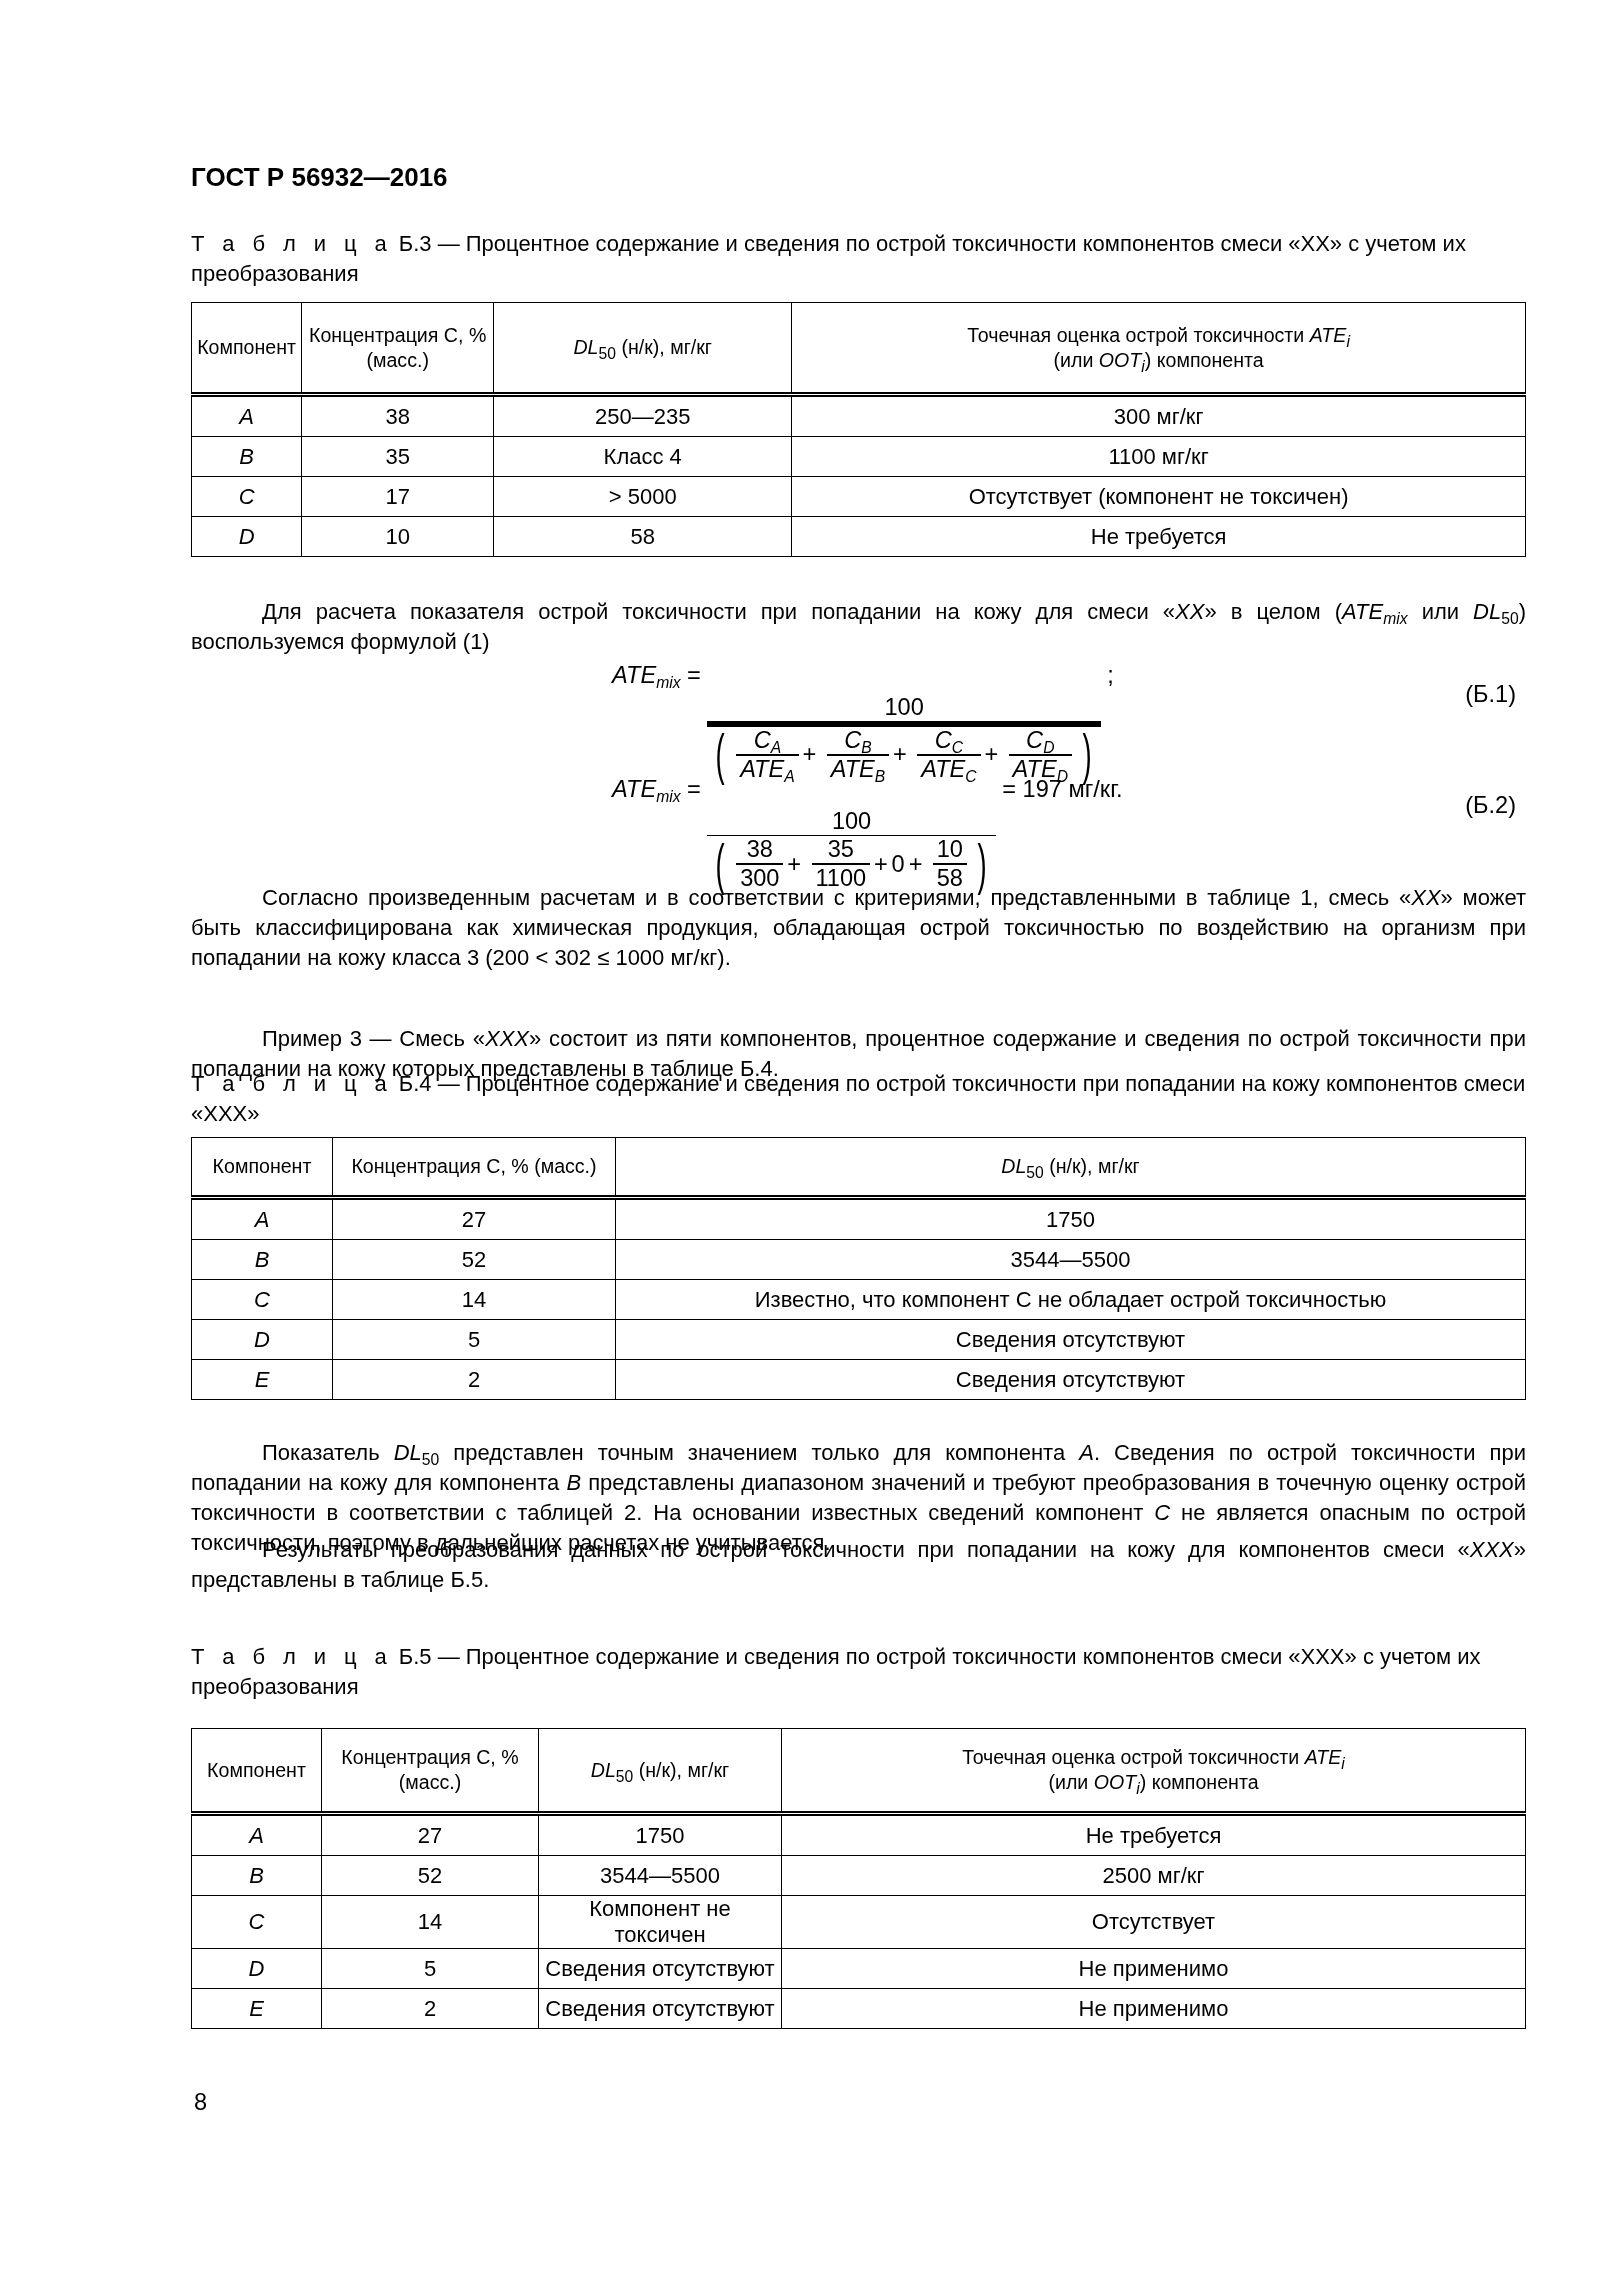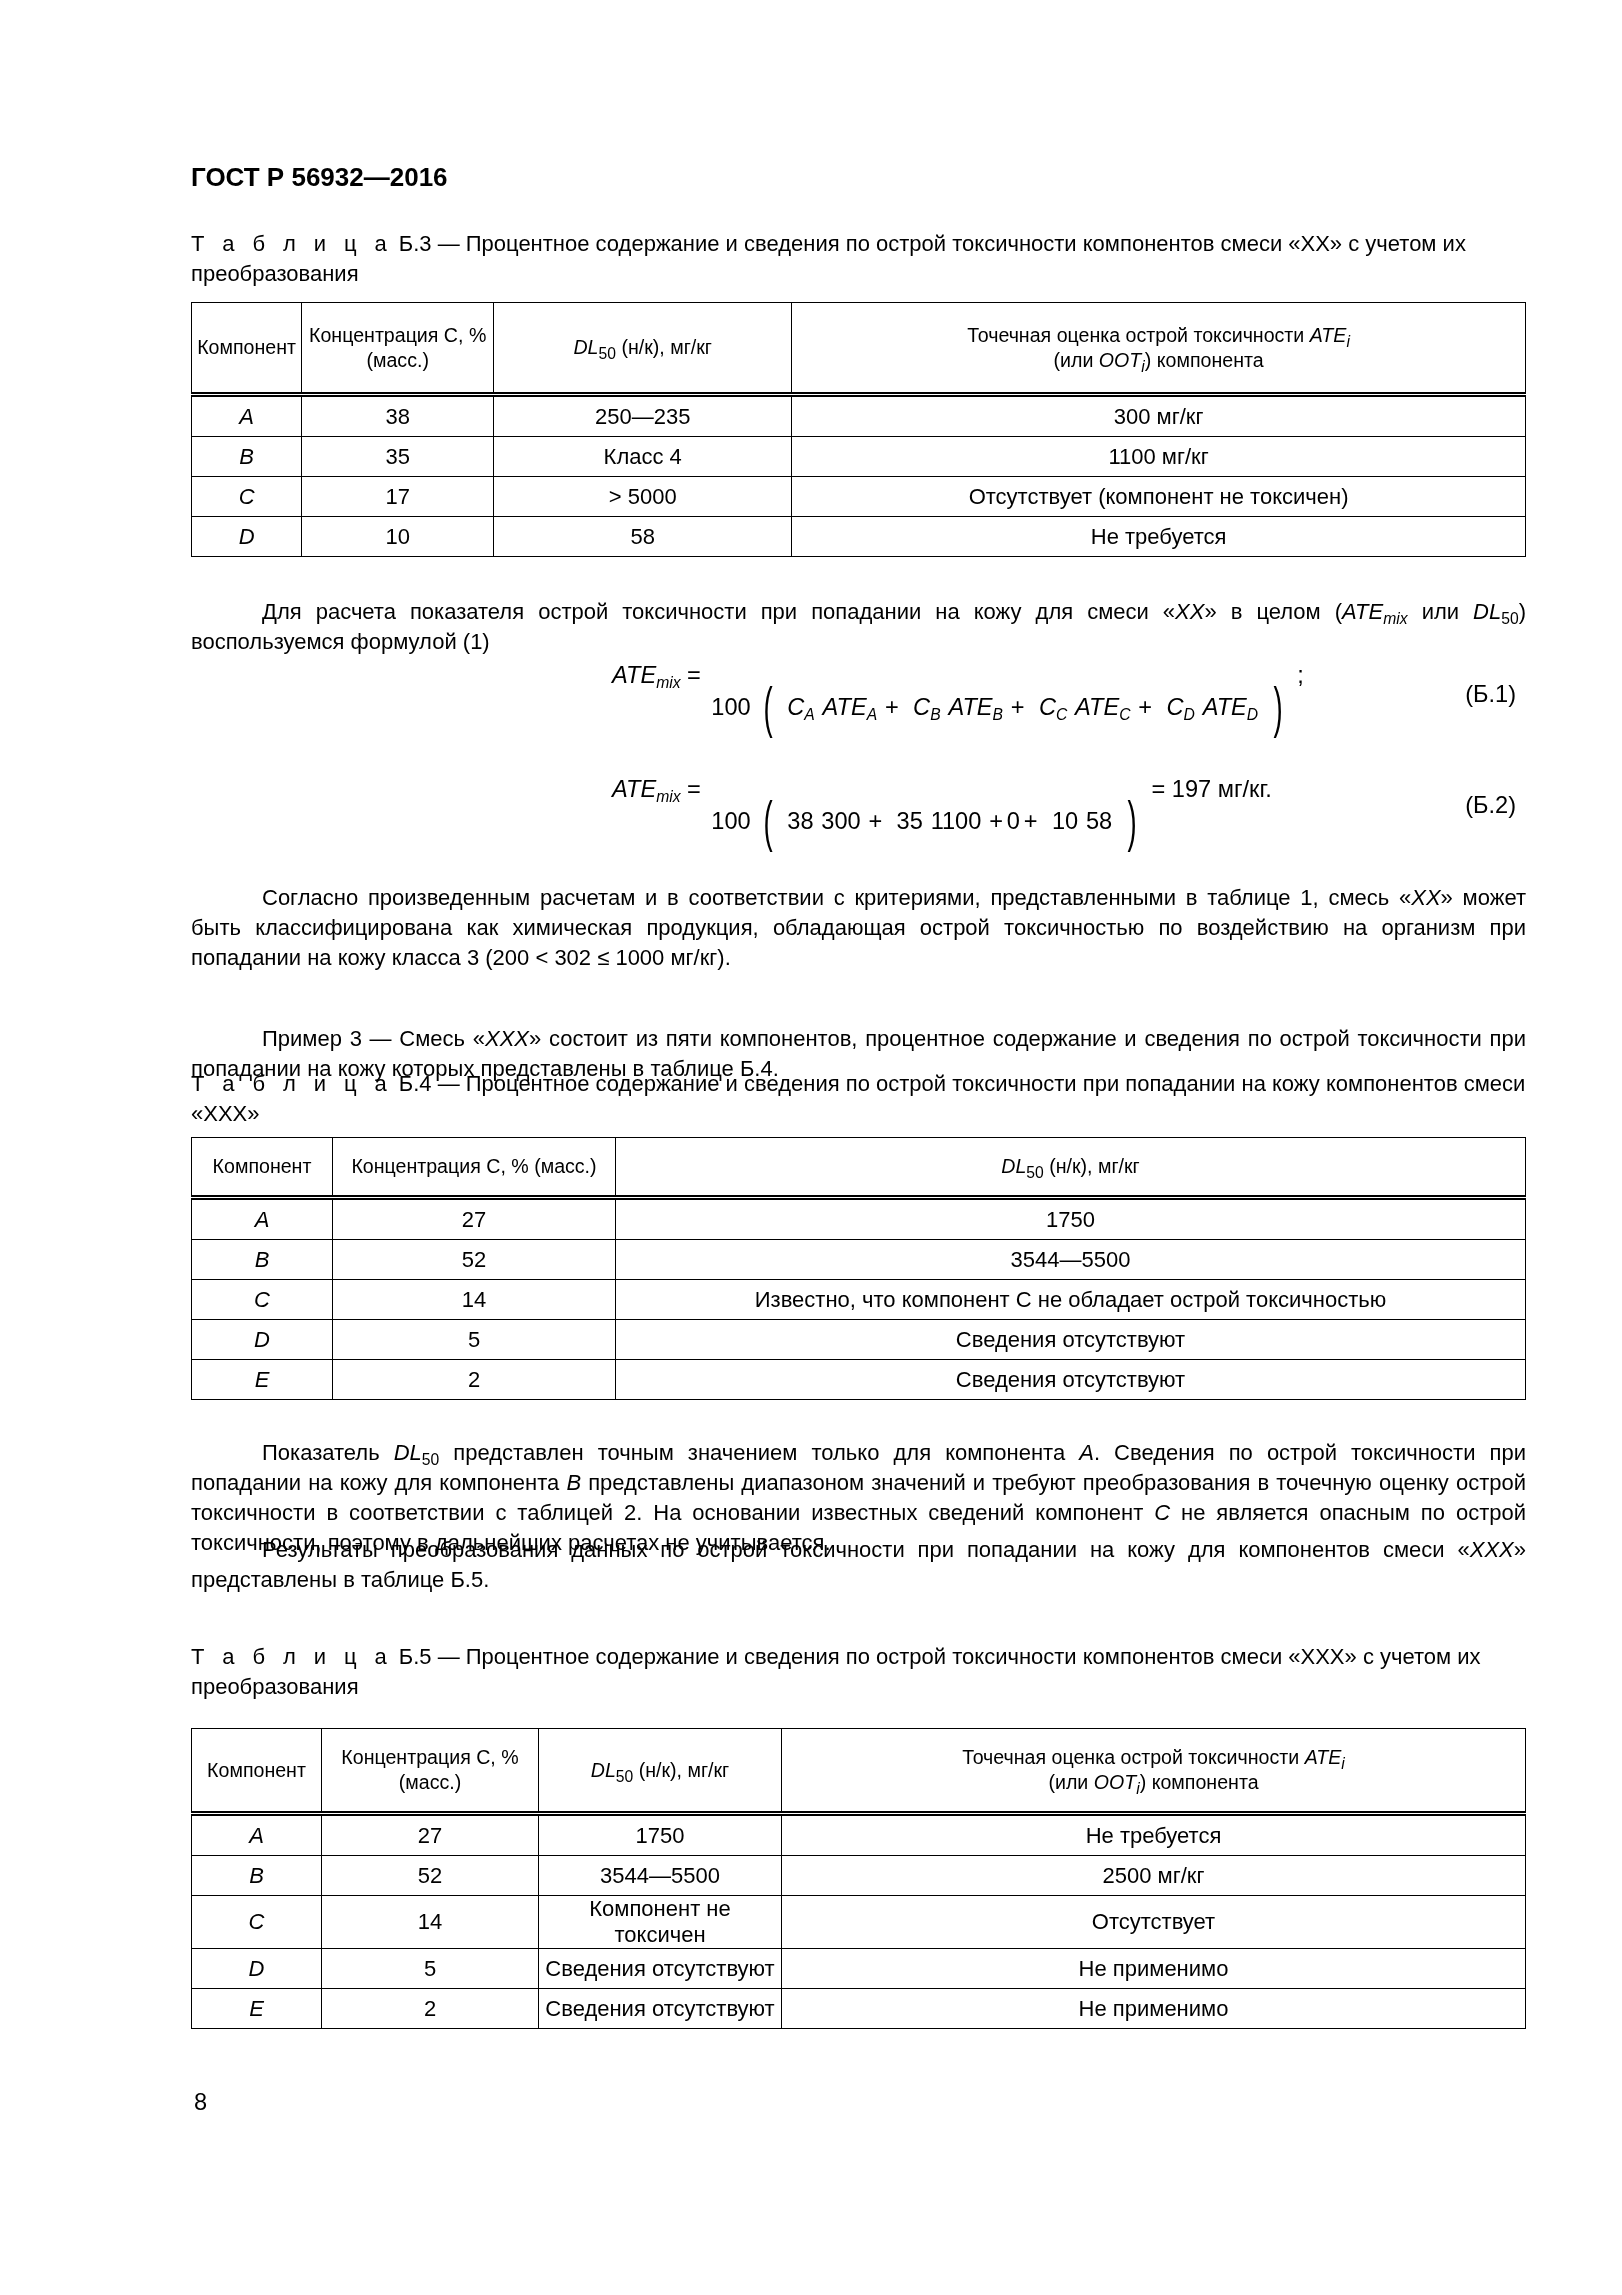--- a/index.html
+++ b/index.html
@@ -15,21 +15,21 @@
 
   table.doc { position: absolute; left: 191px; width: 1335px; border-collapse: collapse; font-size: 22px; }
   table.doc td, table.doc th { border: 1.3px solid #000; text-align: center; vertical-align: middle; font-weight: normal; padding: 0 5.2px; }
   table.doc th { font-size: 19.6px; line-height: 25px; }
   table.doc thead tr { border-bottom: 5.2px double #000; }
   table.doc th { border-bottom: 4.6px double #000; }
   table.doc tbody td { height: 39px; }
 
   .formula { position: absolute; font-size: 23.6px; }
   .eqnum { position: absolute; right: 107px; font-size: 23.6px; }
-  .frac { display: inline-flex; flex-direction: row; align-items: center; vertical-align: middle; }
+  .frac { display: inline-flex; flex-direction: column; align-items: center; vertical-align: middle; }
   .frac .num { padding: 0 3.9px; }
   .frac .bar { height: 2px; background: #000; align-self: stretch; }
   .frac .bar.thick { height: 5.9px; }
   .frac .den { padding: 0 3.9px; }
   .paren { font-size: 55px; font-weight: 100; line-height: 1; vertical-align: middle; transform: scaleX(0.5); display: inline-block; }
   .op { margin: 0 3.9px; vertical-align: middle; }
   .page-number { position: absolute; left: 194px; top: 2089px; font-size: 23.6px; }
 </style>
 </head>
 <body>

